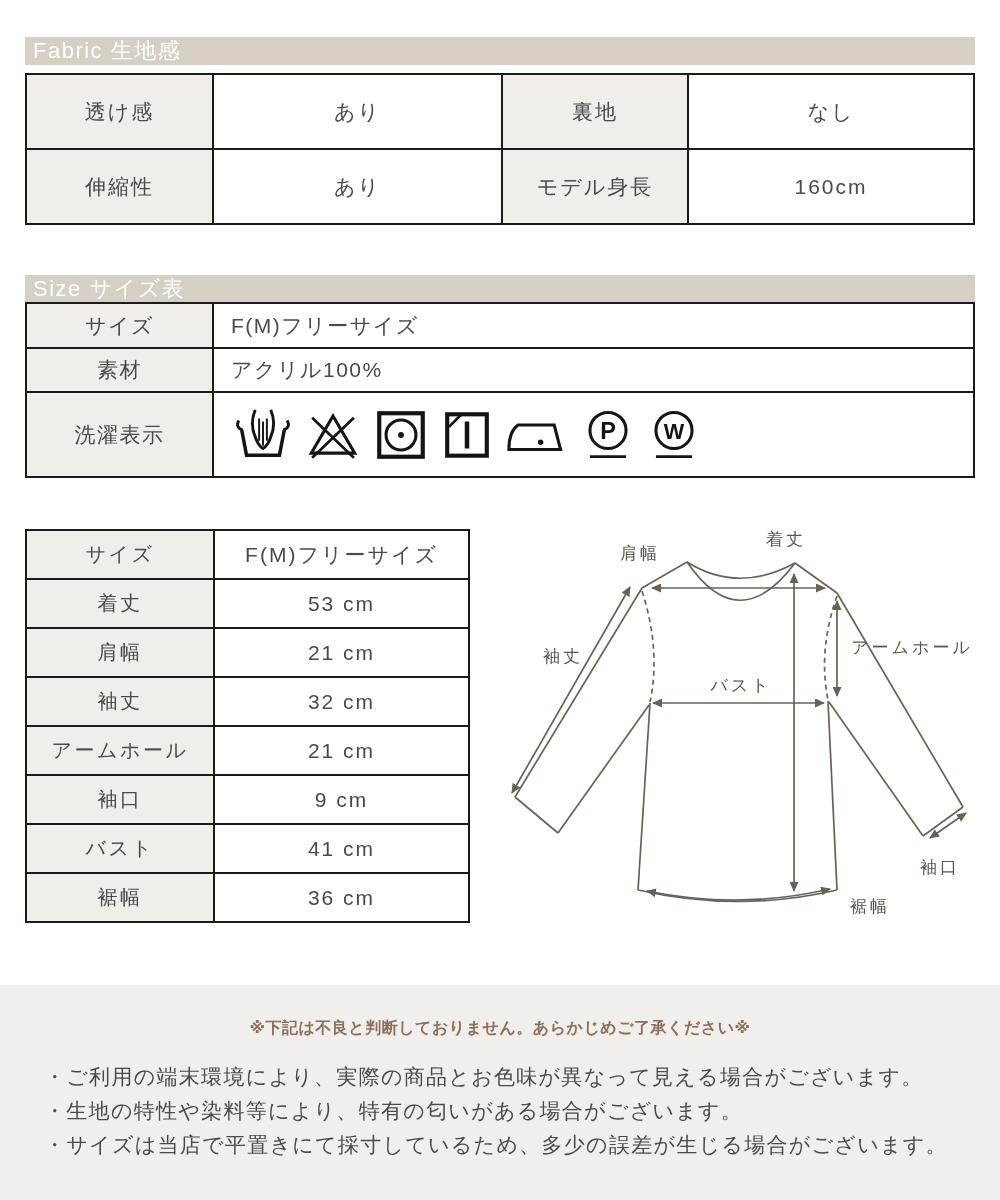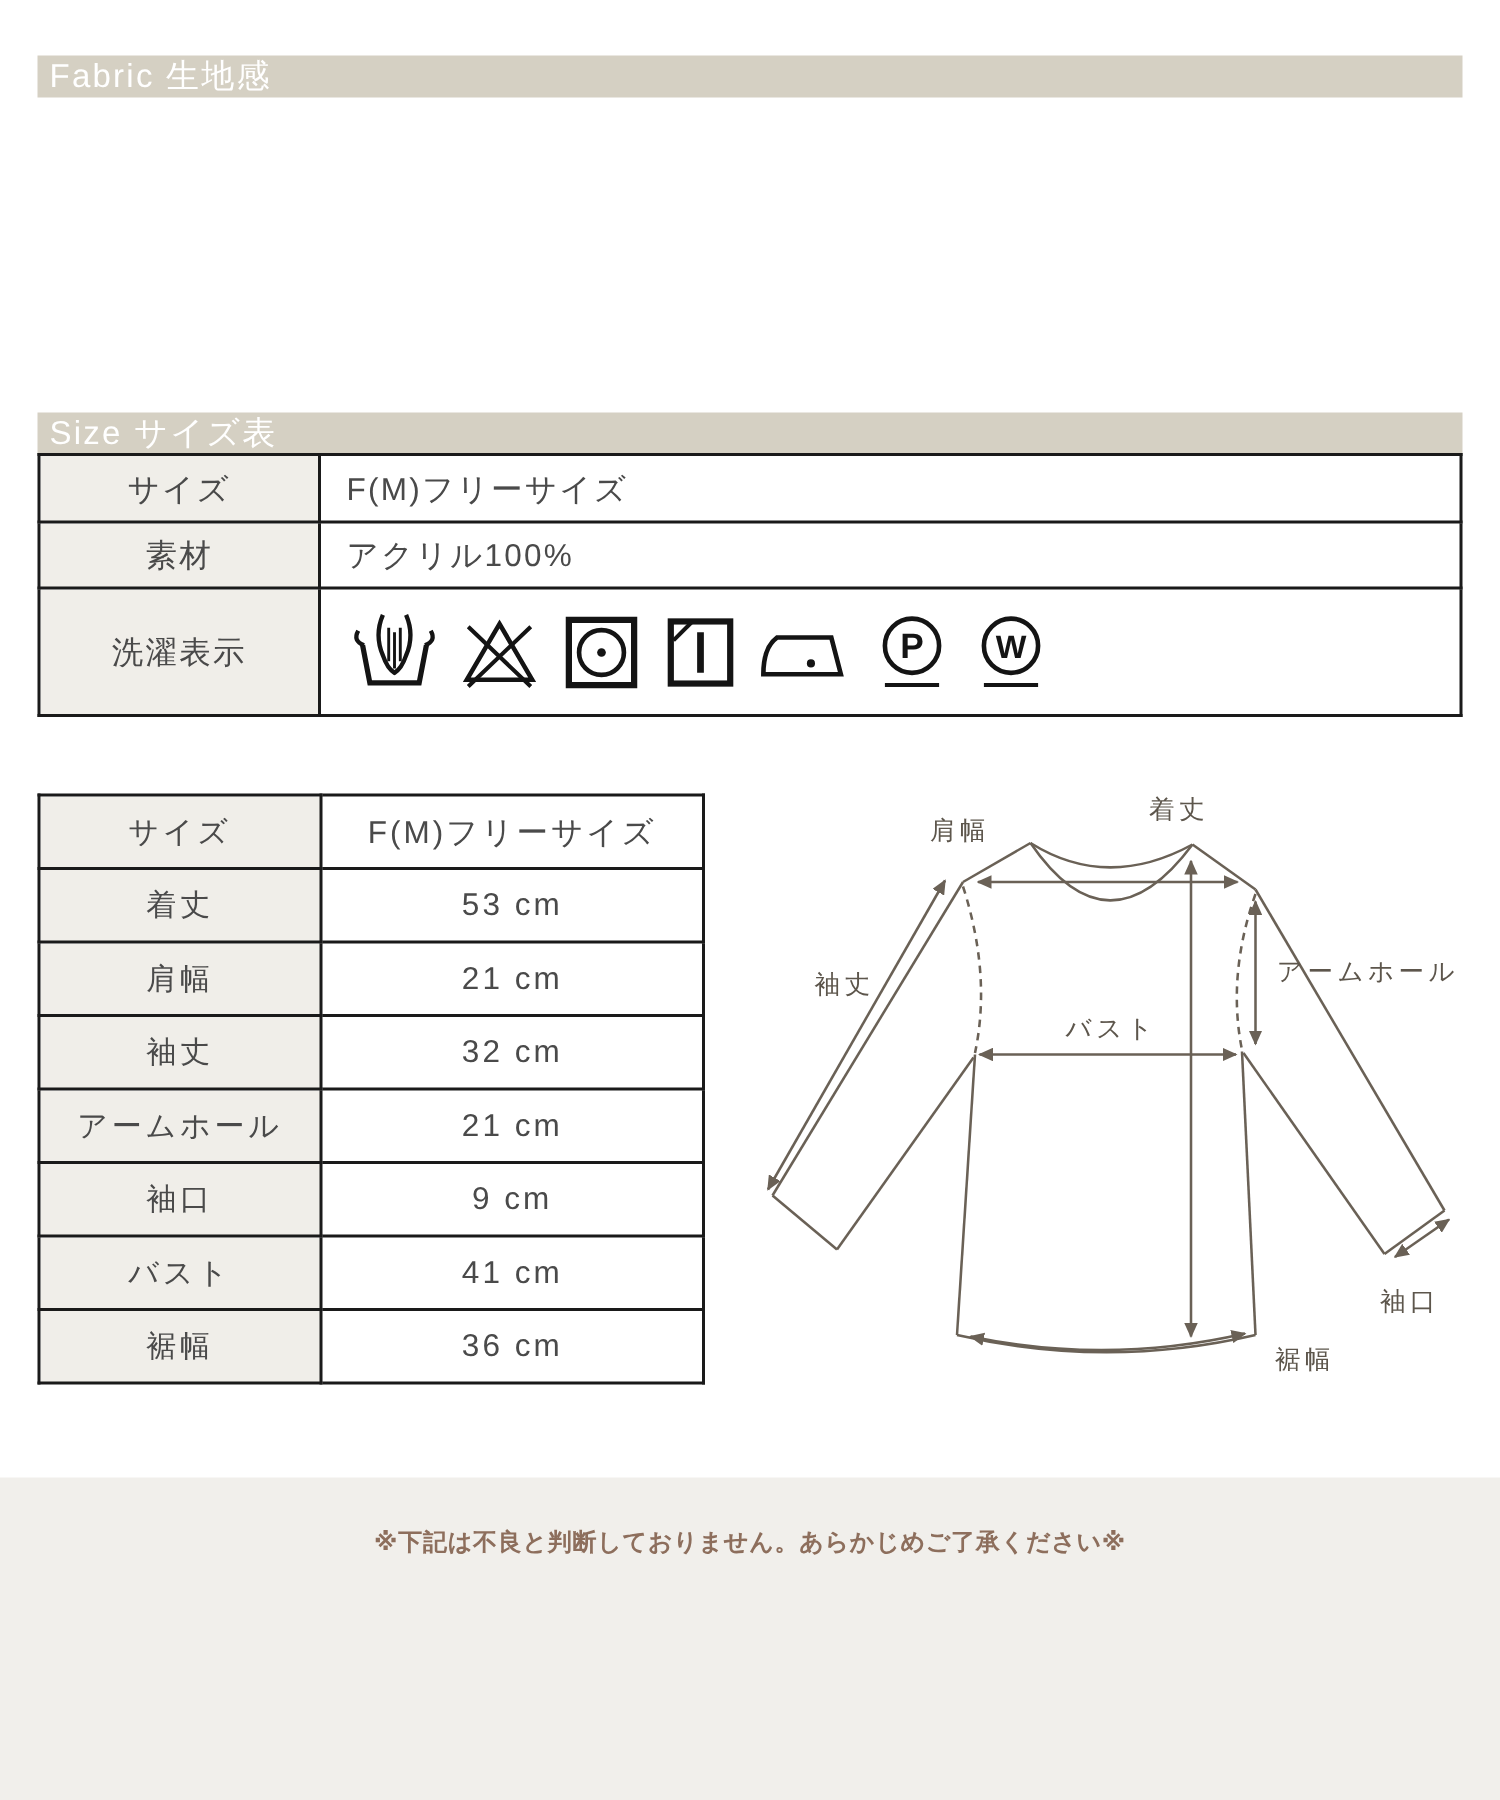--- a/index.html
+++ b/index.html
@@ -40,20 +40,42 @@
   .notes-title{text-align:center;padding-top:33px;font-size:16px;font-weight:bold;color:#8d6e5c;letter-spacing:0.5px;}
   .bullets{margin:21px 0 0 44px;font-size:21px;color:#4a4a4a;letter-spacing:1.3px;line-height:34px;}
 </style>
 </head>
 <body>
 
 <div class="page">
 
   <div class="hbar" style="top:37px;">Fabric 生地感</div>
 
+  <table class="fabric-table">
+    <colgroup>
+        <col style="width:187px">
+        <col style="width:289px">
+        <col style="width:186px">
+        <col style="width:286px">
+      </colgroup>
+    <tbody>
+        <tr>
+      <td class="lbl">透け感</td>
+      <td class="val">あり</td>
+      <td class="lbl">裏地</td>
+      <td class="val">なし</td>
+    </tr>
+    <tr>
+      <td class="lbl">伸縮性</td>
+      <td class="val">あり</td>
+      <td class="lbl">モデル身長</td>
+      <td class="val">160cm</td>
+    </tr>
+  </tbody>
+    </table>
 
   <div class="hbar" style="top:263px;margin-top:12px;">Size サイズ表</div>
 
   <table class="size-table">
     <colgroup>
         <col style="width:187px">
         <col style="width:761px">
       </colgroup>
     <tbody>
         <tr>
@@ -212,15 +234,20 @@
     <text x="150" y="44" text-anchor="middle">肩幅</text>
     <text x="73" y="147" text-anchor="middle">袖丈</text>
     <text x="422" y="138" text-anchor="middle">アームホール</text>
     <text x="251" y="176" text-anchor="middle">バスト</text>
     <text x="450" y="358" text-anchor="middle">袖口</text>
     <text x="380" y="397" text-anchor="middle">裾幅</text>
   </svg>
 
   <div class="notes">
     <div class="notes-title">※下記は不良と判断しておりません。あらかじめご了承ください※</div>
+    <div class="bullets">
+      <div>・ご利用の端末環境により、実際の商品とお色味が異なって見える場合がございます。</div>
+      <div>・生地の特性や染料等により、特有の匂いがある場合がございます。</div>
+      <div>・サイズは当店で平置きにて採寸しているため、多少の誤差が生じる場合がございます。</div>
+    </div>
   </div>
 
 </div>
 
 </body></html>

